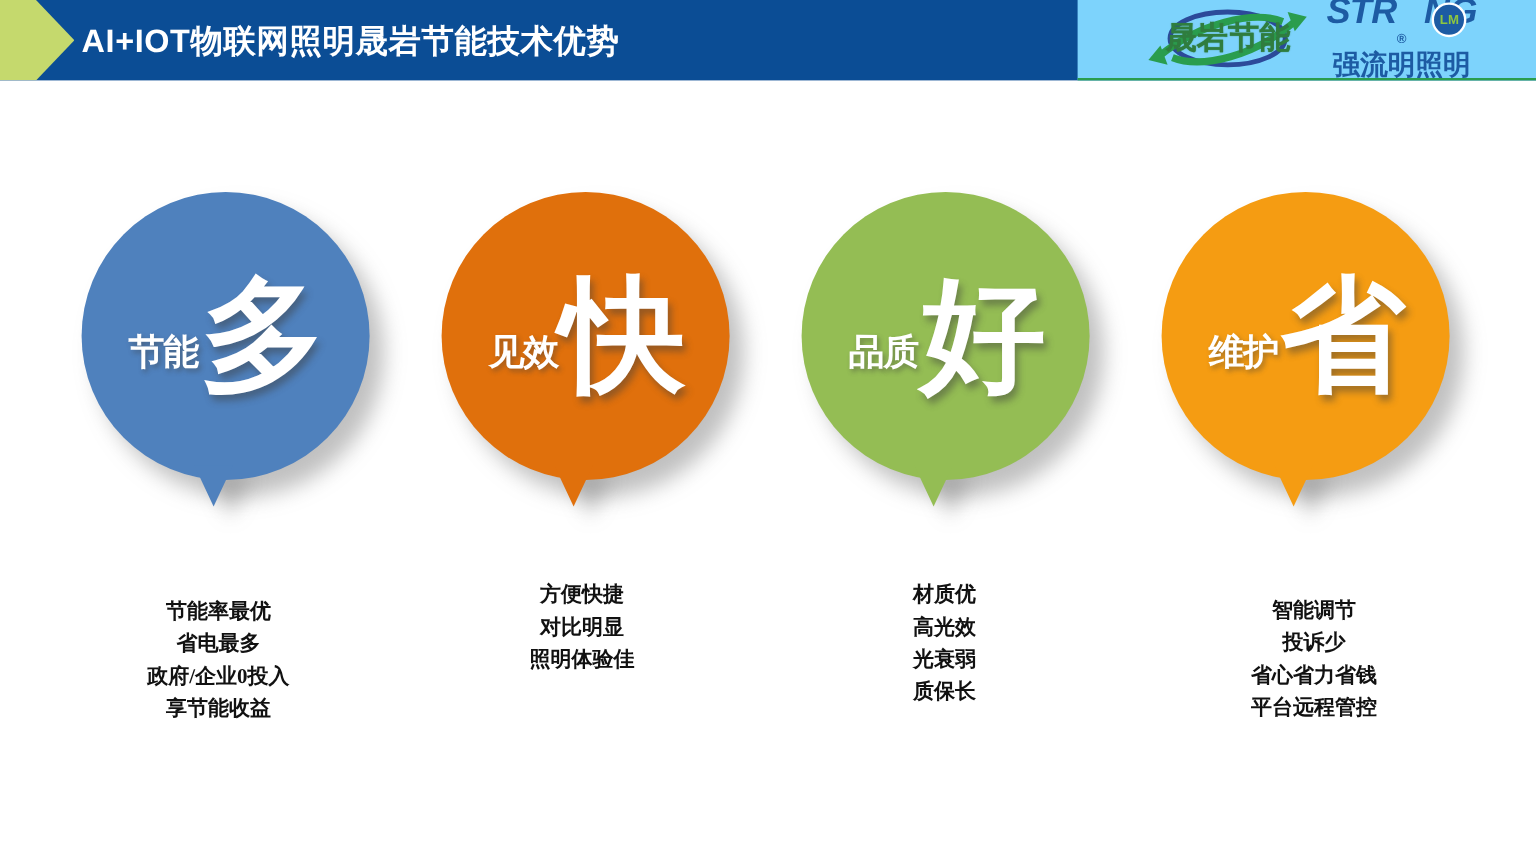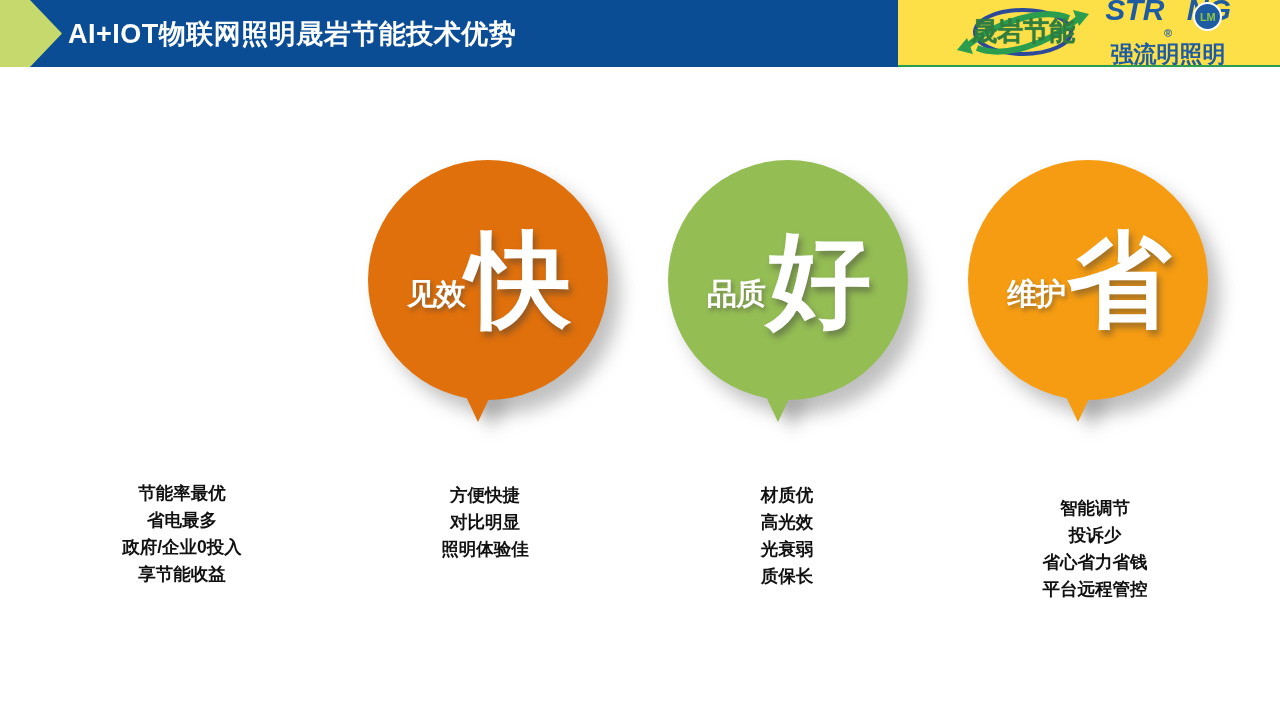--- a/index.html
+++ b/index.html
@@ -9,21 +9,21 @@
   }
   .slide{position:relative;width:1280px;height:720px;background:#fff;}
 
   
   .header{position:absolute;left:0;top:0;width:1280px;height:67px;}
   .header-bar{position:absolute;left:0;top:0;width:1280px;height:67px;background:#0b4d95;}
   .chevron{position:absolute;left:0;top:0;width:62px;height:67px;background:#c5d96d;
            clip-path:polygon(0 0,30px 0,62px 33.5px,30px 67px,0 67px);}
   .header-title{position:absolute;left:68px;top:0;height:67px;display:flex;align-items:center;
     color:#ffffff;font-size:27px;font-weight:bold;letter-spacing:.5px;white-space:nowrap;}
-  .logo-box{position:absolute;right:0;top:0;width:382px;height:67px;background:#fde047;
+  .logo-box{position:absolute;right:0;top:0;width:382px;height:67px;background:#7dd3fc;
     border-bottom:2px solid #2a9d4e;box-sizing:border-box;display:flex;align-items:center;
     justify-content:center;overflow:hidden;}
   .logo-inner{display:flex;align-items:center;gap:6px;transform:translateY(-1px);}
   .logo-cn{position:relative;display:inline-block;width:152px;height:52px;}
   .logo-cn .swoosh{position:absolute;left:0;top:0;width:152px;height:52px;}
   .logo-cn .cn-text{position:absolute;left:0;top:8px;width:152px;text-align:center;
     color:#2f7d3f;font-size:26px;font-weight:bold;letter-spacing:0px;
     text-shadow:0 0 1px #2f7d3f;}
   .logo-en{display:flex;align-items:center;flex-direction:column;}
   .strong-wrap{position:relative;display:inline-block;}
@@ -54,21 +54,21 @@
   .big-word{color:#ffffff;font-size:104px;font-weight:bold;line-height:1;
     margin-left:2px;letter-spacing:-2px;
     text-shadow:3px 5px 6px rgba(60,60,60,.45);}
 
   .b1{left:68px;} .b2{left:368px;} .b3{left:668px;} .b4{left:968px;}
 
   
   .caption{position:absolute;width:300px;text-align:center;}
   .caption .line{color:#111111;font-size:17.5px;font-weight:bold;line-height:27px;
     white-space:nowrap;}
-  .c1{left:32px;top:480px;}
+  .c1{left:32px;top:496px;font-family:Liberation Serif, serif;}
   .c2{left:335px;top:482px;}
   .c3{left:637px;top:482px;}
   .c4{left:945px;top:495px;}
 </style>
 </head>
 <body>
 
 <div class="slide">
 
   <div class="header">
@@ -103,20 +103,30 @@
           <span class="reg">®</span>
           <span class="logo-cn2">强流明照明</span>
         </div>
 
       </div>
     </div>
   </div>
 
   <div class="bubbles">
 
+    <div class="bubble b1">
+      <div class="shadow"></div>
+      <div class="shadow-tail"></div>
+      <div class="disc" style="background: rgb(79, 129, 189);"></div>
+      <div class="tail" style="border-top-color: rgb(79, 129, 189);"></div>
+      <div class="labels">
+        <span class="small-word">节能</span>
+        <span class="big-word">多</span>
+      </div>
+    </div>
 
     <div class="bubble b2">
       <div class="shadow"></div>
       <div class="shadow-tail"></div>
       <div class="disc" style="background: rgb(224, 112, 12);"></div>
       <div class="tail" style="border-top-color: rgb(224, 112, 12);"></div>
       <div class="labels">
         <span class="small-word">见效</span>
         <span class="big-word">快</span>
       </div>

